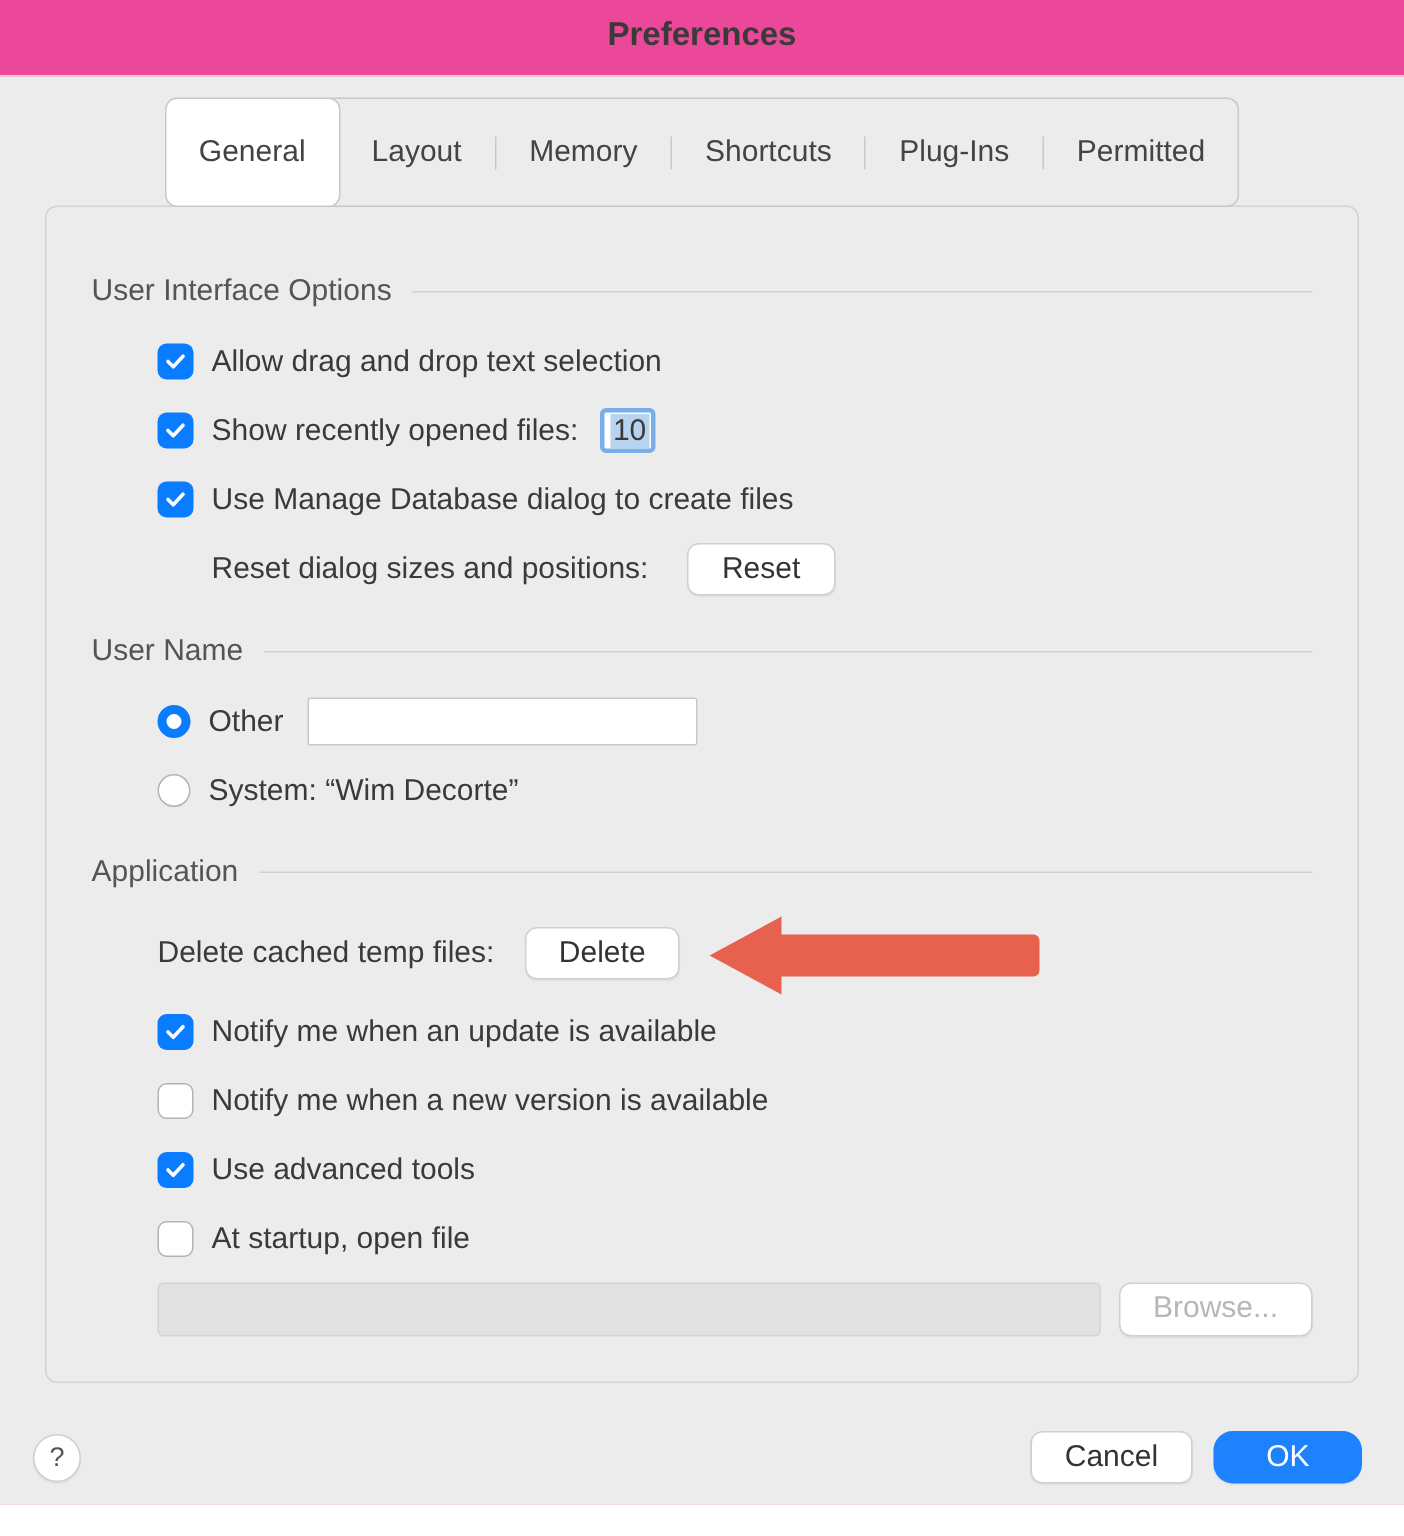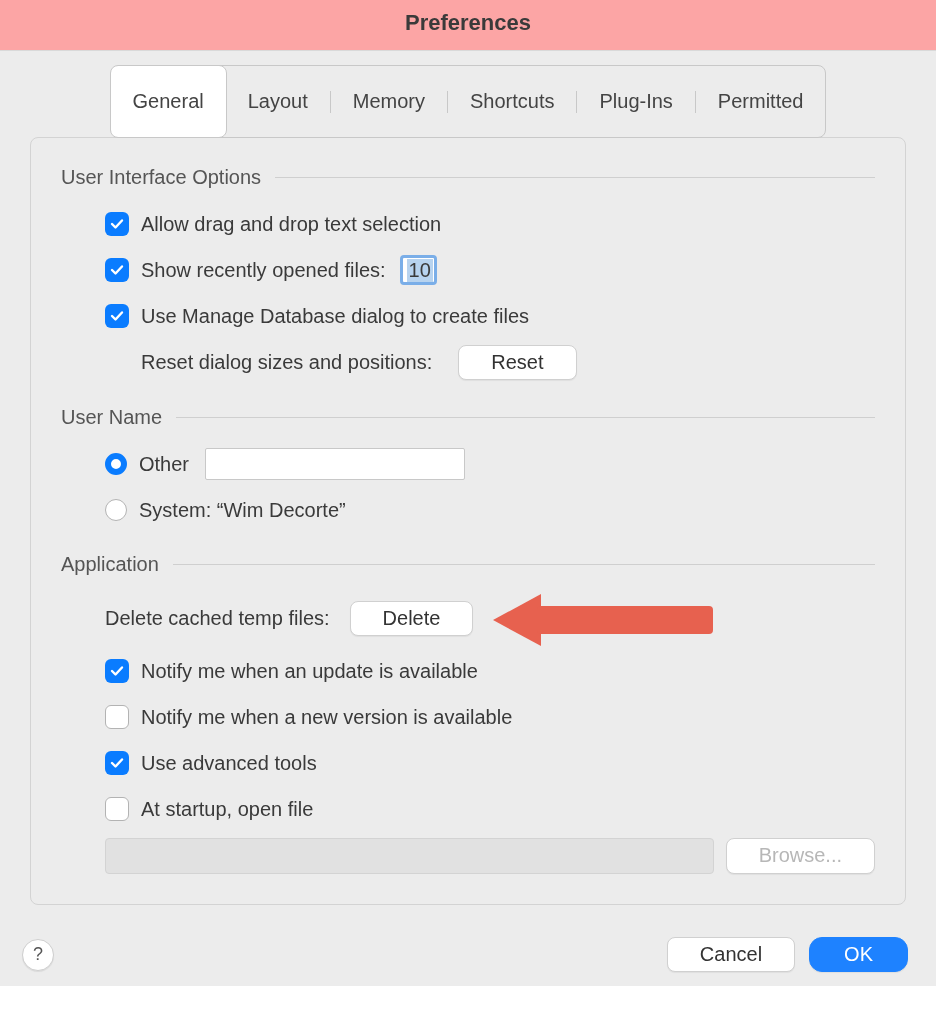--- a/index.html
+++ b/index.html
@@ -6,21 +6,21 @@
   margin: 0;
   padding: 0;
   background: #fff;
   font-family: -apple-system, "Helvetica Neue", Arial, sans-serif;
   font-size: 20px;
   color: #3a3a3a;
   width: 936px;
 }
 .window {
   width: 936px;
-  background: #fca5a5;
+  background: #ec4899;
 }
 .titlebar {
   text-align: center;
   font-weight: 600;
   font-size: 22px;
   padding: 10px 0 14px 0;
   border-bottom: 1px solid #d9d9d9;
   color: #3a3a3a;
 }
 .body-area {
@@ -66,21 +66,21 @@
   padding: 28px 30px 30px 30px;
   background: #ececec;
 }
 
 .section-head {
   display: flex;
   align-items: center;
   margin: 26px 0 18px 0;
   color: #555;
 }
-.section-head:first-child { margin-top: 0; }
+.section-head:first-child { margin-top: 17px; }
 .section-head .sh-label {
   white-space: nowrap;
   margin-right: 14px;
   font-size: 20px;
 }
 .section-head .sh-rule {
   flex: 1;
   height: 1px;
   background: #cfcfcf;
 }
@@ -149,21 +149,21 @@
   background: #fff;
   border: 1px solid #c8c8c8;
   border-radius: 2px;
   box-sizing: border-box;
 }
 
 .btn {
   background: #fff;
   border: 1px solid #d0d0d0;
   border-radius: 8px;
-  padding: 5px 32px;
+  padding: 5px 22px;
   font-size: 20px;
   color: #333;
   box-shadow: 0 1px 1px rgba(0,0,0,0.06);
   cursor: default;
 }
 .btn.primary {
   background: #1e82ff;
   border-color: #1e82ff;
   color: #fff;
   border-radius: 13px;

